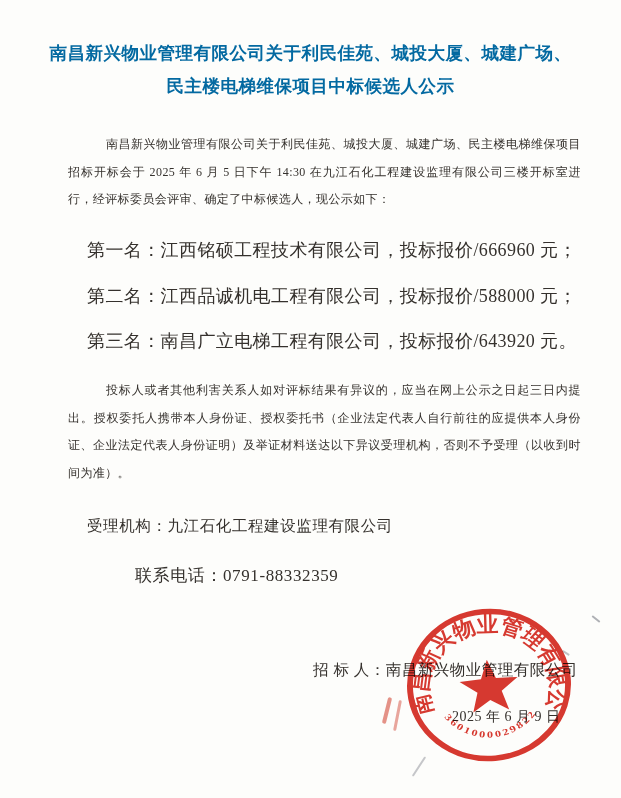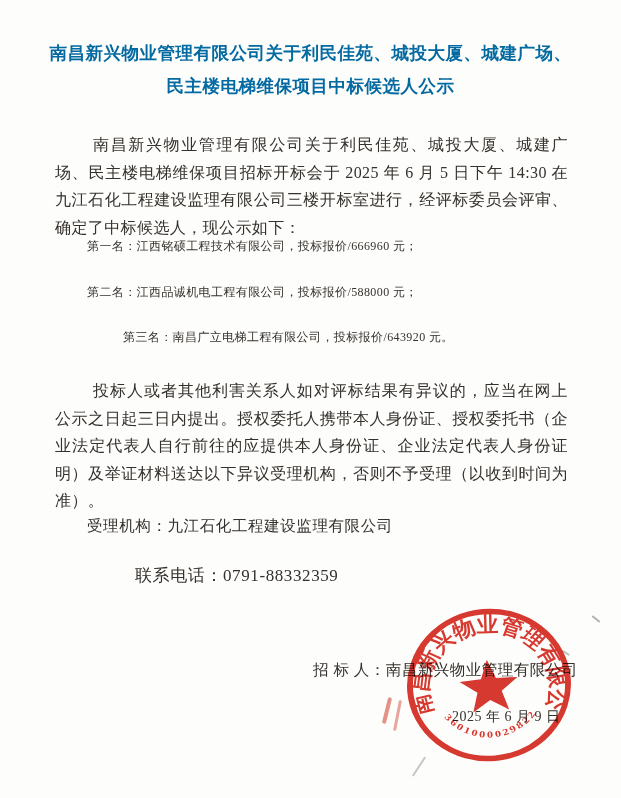--- a/index.html
+++ b/index.html
@@ -14,32 +14,32 @@
   }
   .abs{position:absolute;}
   .title-line{
     left:0;right:0;text-align:center;
     font-size:17.5px;font-weight:bold;color:#0369a1;
     letter-spacing:0.5px;white-space:nowrap;
   }
   .title1{top:41px;}
   .title2{top:74px;}
   .body-par{
-    left:55px;width:513px;
-    font-size:16px;line-height:27.5px;
+    left:68px;width:513px;
+    font-size:12px;line-height:27.5px;
     text-align:justify;text-justify:inter-ideograph;
     letter-spacing:0.4px;
   }
   .indent{text-indent:38px;}
   .para1{top:131px;}
   .para2{top:377px;}
-  .cand{left:87px;font-size:12px;letter-spacing:0.4px;white-space:nowrap;}
+  .cand{left:87px;font-size:18px;letter-spacing:0.4px;white-space:nowrap;}
   .cand1{top:238px;}
   .cand2{top:284px;}
-  .cand3{top:329px;margin-left:36px;}
+  .cand3{top:329px;}
   .acceptor{top:516px;left:87px;font-size:15.5px;letter-spacing:0.6px;white-space:nowrap;text-align:center;}
   .phone{top:564px;left:87px;font-size:17px;letter-spacing:0.6px;white-space:nowrap;margin-left:48px;}
   .bidder{top:660px;left:313px;font-size:15.5px;letter-spacing:0.5px;white-space:nowrap;}
   .docdate{top:708px;left:452px;font-size:14px;letter-spacing:0.5px;white-space:nowrap;text-align:center;}
   .seal-wrap{
     left:404px;top:606px;width:170px;height:158px;
     transform:rotate(-5deg);
     mix-blend-mode:multiply;
     opacity:0.92;
   }

